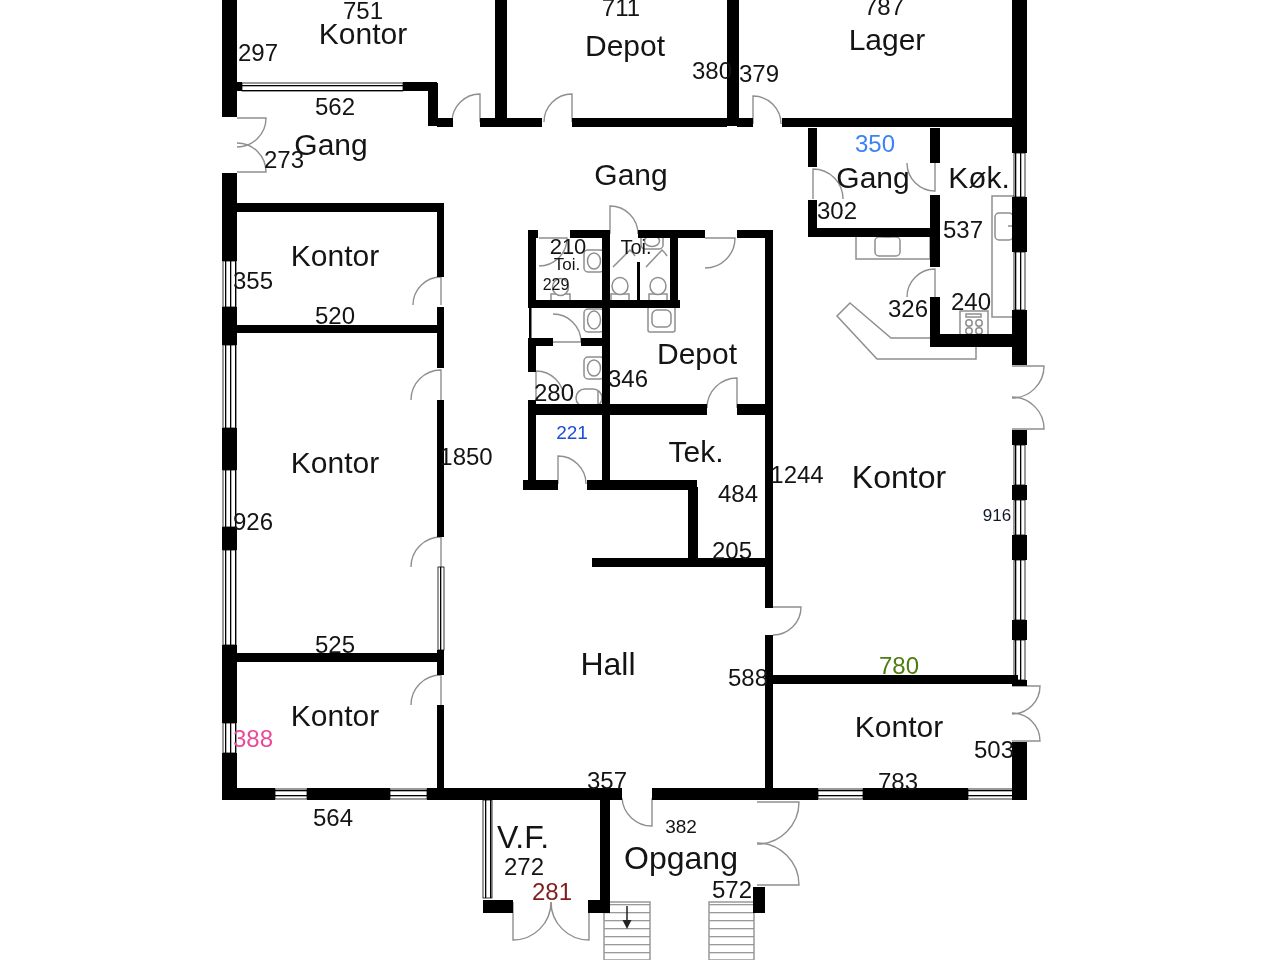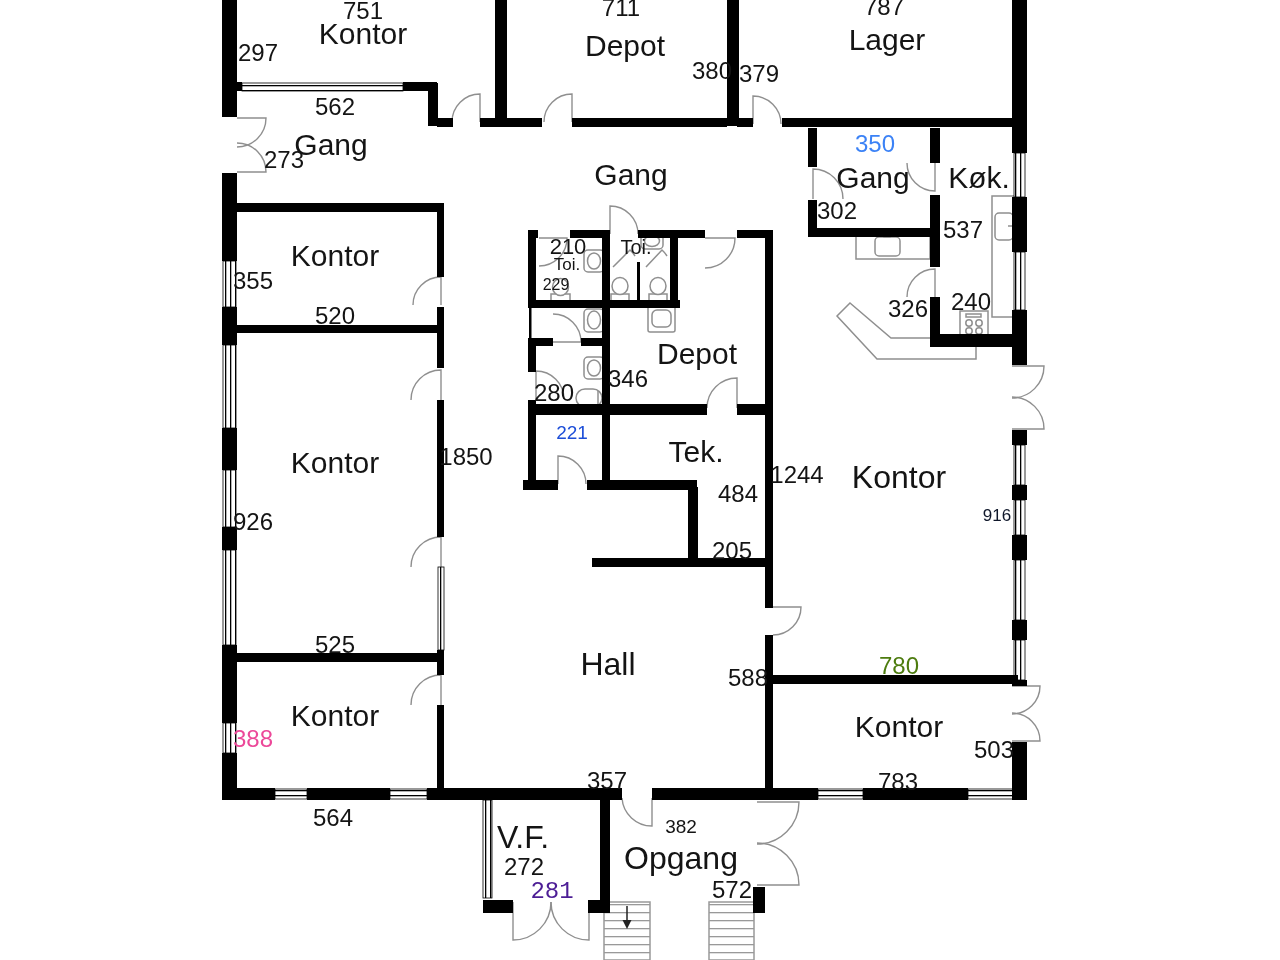--- a/index.html
+++ b/index.html
@@ -287,18 +287,18 @@
       <span class="lbl" style="left: 333px; top: 818px; font-size: 24px; color: rgb(20, 20, 20);">564</span>
       <span class="lbl" style="left: 608px; top: 664px; font-size: 32px; color: rgb(20, 20, 20);">Hall</span>
       <span class="lbl" style="left: 748px; top: 678px; font-size: 24px; color: rgb(20, 20, 20);">588</span>
       <span class="lbl" style="left: 607px; top: 781px; font-size: 24px; color: rgb(20, 20, 20);">357</span>
       <span class="lbl" style="left: 899px; top: 666px; font-size: 24px; color: #4d7c0f;">780</span>
       <span class="lbl" style="left: 899px; top: 727px; font-size: 30px; color: rgb(20, 20, 20);">Kontor</span>
       <span class="lbl" style="left: 994px; top: 750px; font-size: 24px; color: rgb(20, 20, 20);">503</span>
       <span class="lbl" style="left: 898px; top: 782px; font-size: 24px; color: rgb(20, 20, 20);">783</span>
       <span class="lbl" style="left: 523px; top: 837px; font-size: 32px; color: rgb(20, 20, 20); text-align: center;">V.F.</span>
       <span class="lbl" style="left: 524px; top: 867px; font-size: 24px; color: rgb(20, 20, 20);">272</span>
-      <span class="lbl" style="left: 552px; top: 892px; font-size: 24px; color: #4c1d95; font-family: Liberation Mono, monospace;">281</span>
+      <span class="lbl" style="left: 552px; top: 892px; font-size: 24px; color: #7f1d1d;">281</span>
       <span class="lbl" style="left: 681px; top: 817px; font-size: 19px; color: rgb(20, 20, 20); margin-top: 9px;">382</span>
       <span class="lbl" style="left: 681px; top: 858px; font-size: 32px; color: rgb(20, 20, 20);">Opgang</span>
       <span class="lbl" style="left: 732px; top: 890px; font-size: 24px; color: rgb(20, 20, 20);">572</span>
     </div>
 </div>
 
 </body></html>

